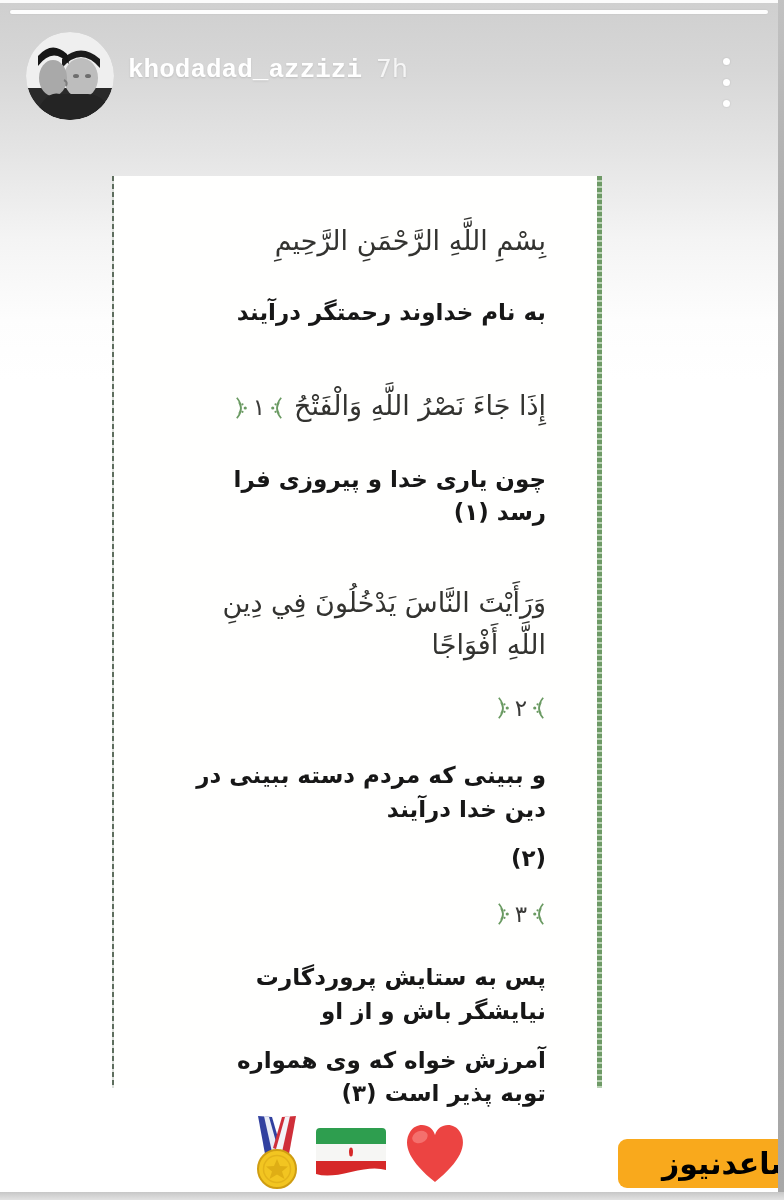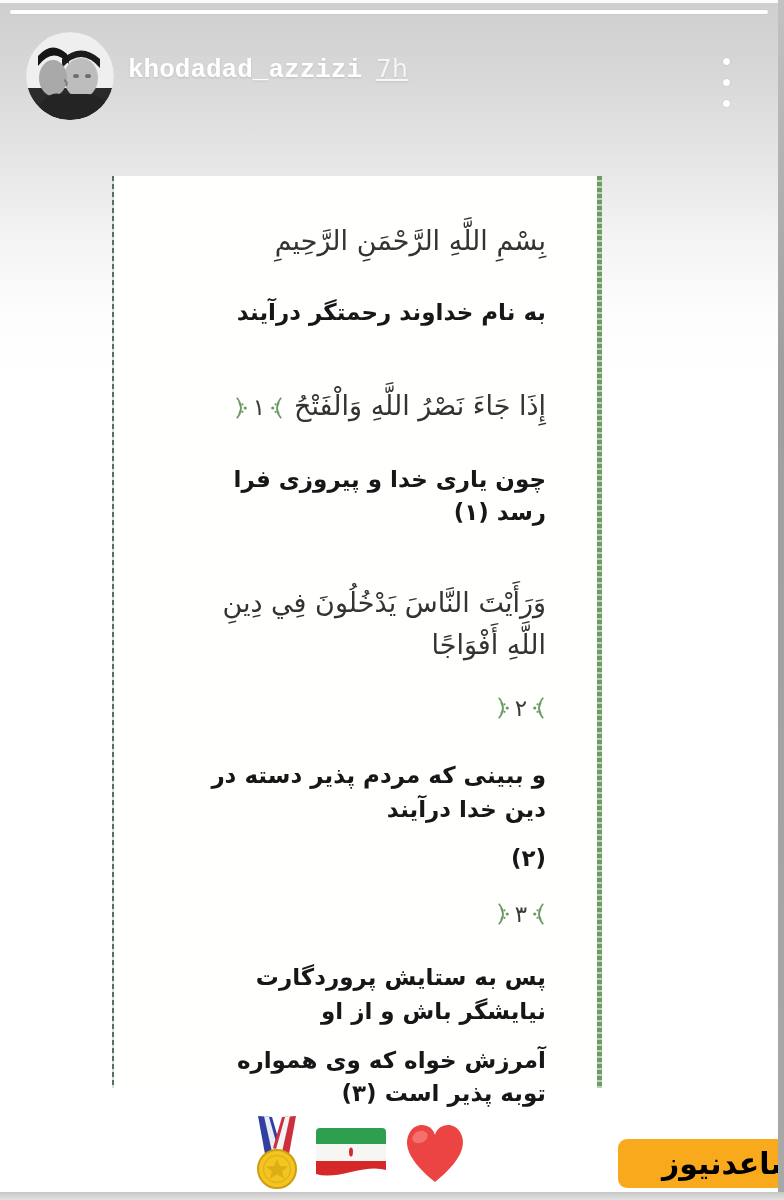--- a/index.html
+++ b/index.html
@@ -14,21 +14,21 @@
   .frame-bottom{position:absolute;left:0;right:0;bottom:0;height:8px;background:linear-gradient(180deg,#c7c7c7,#e2e2e2);}
 
   
   .progress-track{position:absolute;top:10px;left:10px;right:16px;height:4px;border-radius:3px;background:rgba(255,255,255,0.95);box-shadow:0 0 2px rgba(0,0,0,0.08);}
 
   
   .header{position:absolute;top:30px;left:26px;right:30px;height:92px;}
   .avatar{position:absolute;left:0;top:2px;width:88px;height:88px;border-radius:50%;overflow:hidden;}
   .hrow{position:absolute;left:102px;top:24px;display:flex;align-items:baseline;gap:14px;}
   .username{font-size:26px;font-weight:bold;color:#ffffff;text-shadow:0 1px 2px rgba(0,0,0,0.12);font-family:Liberation Mono, monospace;}
-  .timestamp{font-size:25px;color:rgba(255,255,255,0.82);text-shadow:0 1px 2px rgba(0,0,0,0.10);text-decoration:underline;}
+  .timestamp{font-size:25px;color:rgba(255,255,255,0.82);text-shadow:0 1px 2px rgba(0,0,0,0.10);}
   .dots{position:absolute;right:18px;top:22px;display:flex;flex-direction:column;gap:14px;padding:6px;cursor:pointer;}
   .dots i{width:7px;height:7px;border-radius:50%;background:#ffffff;box-shadow:0 0 2px rgba(0,0,0,0.15);}
 
   
   .card{position:absolute;left:112px;top:176px;width:490px;height:912px;background:#fffffe;}
   .border-l{position:absolute;left:0;top:0;bottom:0;width:2px;
     background:repeating-linear-gradient(180deg,#5e6e5e 0 5px,rgba(94,110,94,0.22) 5px 8px);}
   .border-r{position:absolute;right:0;top:0;bottom:0;width:5px;
     background:repeating-linear-gradient(180deg,#6e9a66 0 4px,#b9d2b4 4px 6px);}
   .content{position:absolute;top:0;left:0;right:0;bottom:0;padding:26px 56px 0 34px;direction:rtl;text-align:right;margin-left:40px;}
@@ -141,21 +141,21 @@
             <span class="vnum">٢</span>
             <svg class="orn flip" width="15" height="26" viewBox="0 0 16 26">
               <path d="M13 2 Q4 13 13 24" fill="none" stroke="#6a9a62" stroke-width="1.8"></path>
               <path d="M11 7 Q7 13 11 19" fill="none" stroke="#6a9a62" stroke-width="1.1"></path>
               <circle cx="4" cy="13" r="1.7" fill="#6a9a62"></circle>
               <circle cx="7" cy="9" r="1.2" fill="#6a9a62"></circle>
               <circle cx="7" cy="17" r="1.2" fill="#6a9a62"></circle>
             </svg>
           </span>
       </div>
-      <div class="fa m-v2fa">و ببینی که مردم پذیر دسته در دین خدا درآیند</div>
+      <div class="fa m-v2fa">و ببینی که مردم دسته ببینی در دین خدا درآیند</div>
       <div class="fa m-v2num">(۲)</div>
 
       <div class="m-v3mark">
         <span class="vmark" style="margin:0;">
             <svg class="orn" width="15" height="26" viewBox="0 0 16 26">
               <path d="M13 2 Q4 13 13 24" fill="none" stroke="#6a9a62" stroke-width="1.8"></path>
               <path d="M11 7 Q7 13 11 19" fill="none" stroke="#6a9a62" stroke-width="1.1"></path>
               <circle cx="4" cy="13" r="1.7" fill="#6a9a62"></circle>
               <circle cx="7" cy="9" r="1.2" fill="#6a9a62"></circle>
               <circle cx="7" cy="17" r="1.2" fill="#6a9a62"></circle>

